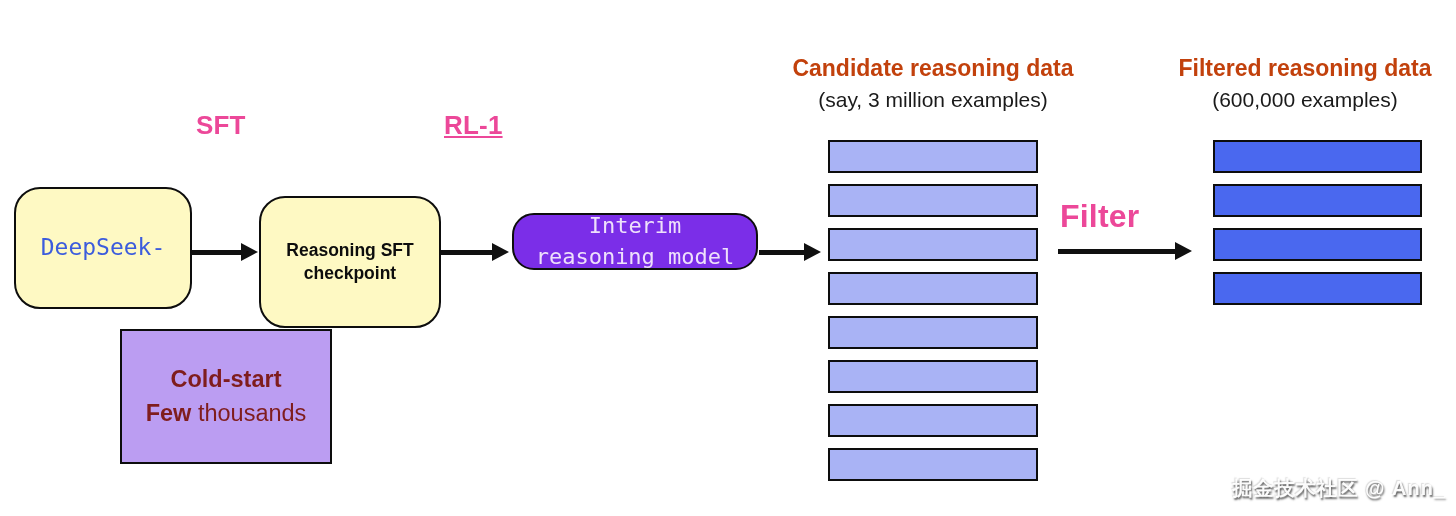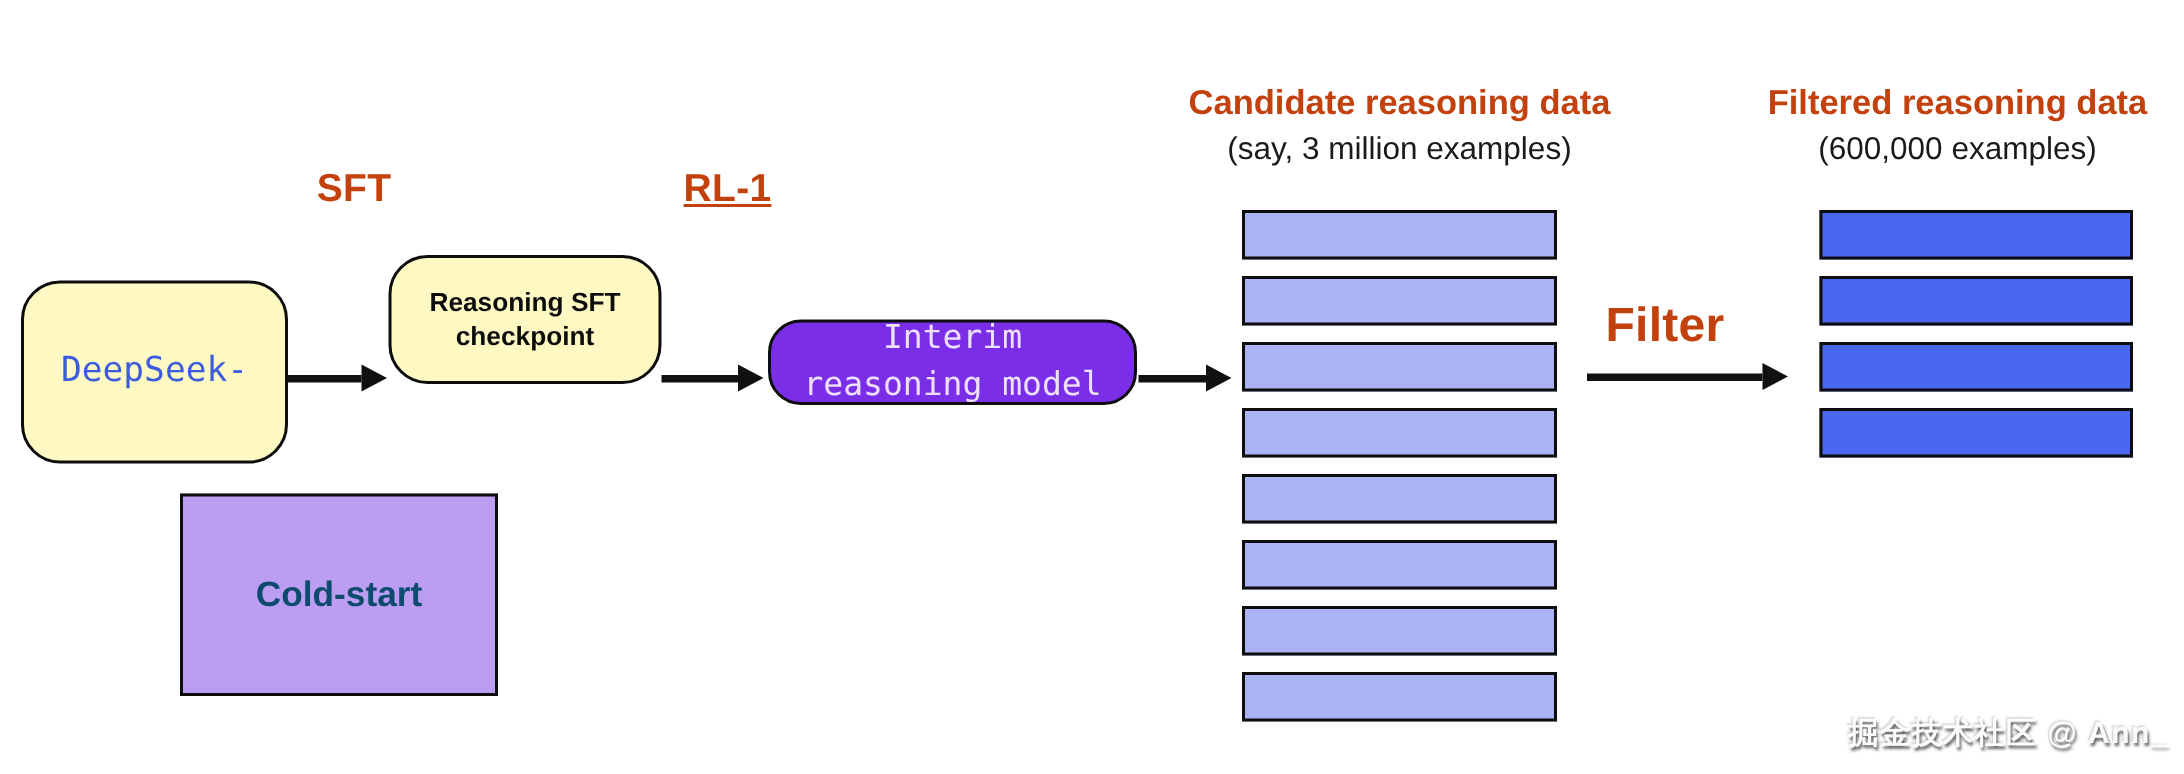--- a/index.html
+++ b/index.html
@@ -3,54 +3,54 @@
 <meta charset="utf-8">
 <style>
   html,body{margin:0;padding:0;background:#ffffff;}
   body{
     width:1456px;height:516px;position:relative;overflow:hidden;
     font-family:"Liberation Sans",sans-serif;color:#111;
   }
 
   
   .stage-label{
-    position:absolute;text-align:center;font-weight:bold;
-    font-size:26px;letter-spacing:0.2px;color:#c2410c;
+    position:absolute;font-weight:bold;
+    font-size:26px;letter-spacing:0.2px;color:#ec4899;
   }
 
   
   .col-header{position:absolute;text-align:center;}
   .col-header .t{font-size:23px;font-weight:bold;color:#c2410c;line-height:1.2;}
   .col-header .s{font-size:21px;font-weight:normal;color:#1a1a1a;margin-top:4px;line-height:1.2;}
 
   
   .node{
     position:absolute;display:flex;flex-direction:column;
     align-items:center;justify-content:center;text-align:center;
     background:#fef9c3;border:2.5px solid #0d0d0d;box-sizing:border-box;
   }
   .node-deepseek{
     left:14px;top:187px;width:178px;height:122px;border-radius:26px;
     font-family:"DejaVu Sans Mono",monospace;font-size:23px;line-height:1.35;
     color:var(--node_text_blue,#3c5cdd);
   }
   .node-sftcp{
-    left:259px;top:170px;width:182px;height:86px;border-radius:26px;
+    left:259px;top:196px;width:182px;height:132px;border-radius:26px;
     font-size:17.5px;font-weight:bold;line-height:1.3;color:#0d0d0d;
   }
   .node-interim{
     left:512px;top:213px;width:246px;height:57px;border-radius:22px;
     background:var(--interim_bg,#7b2ee8);
     font-family:"DejaVu Sans Mono",monospace;font-size:22px;line-height:1.4;
     color:#eee0fb;border-width:2.5px;
   }
   .node-coldstart{
     left:120px;top:329px;width:212px;height:135px;border-radius:0;
     background:var(--coldstart_bg,#bb9df2);border-width:2.5px;
-    color:#0c4a6e;font-size:23.5px;font-weight:bold;line-height:1.42;
+    color:#7f1d1d;font-size:23.5px;font-weight:bold;line-height:1.42;
   }
   .node-coldstart .lite{font-weight:normal;}
 
   
   .arrow{position:absolute;display:flex;align-items:center;height:18px;}
   .arrow .shaft{flex:1;height:5px;background:#101010;}
   .arrow .head{
     width:0;height:0;flex:0 0 auto;
     border-top:9px solid transparent;border-bottom:9px solid transparent;
     border-left:17px solid #101010;
@@ -97,20 +97,21 @@
   <span>checkpoint</span>
 </div>
 
 <div class="node node-interim">
   <span>Interim</span>
   <span>reasoning model</span>
 </div>
 
 <div class="node node-coldstart">
   <span>Cold-start</span>
+  <span><span>Few</span><span class="lite"> thousands</span></span>
 </div>
 
 <div class="arrow" style="left:192px;top:243px;width:66px;">
   <div class="shaft"></div>
     <div class="head"></div>
 </div>
 <div class="arrow" style="left:441px;top:243px;width:68px;">
   <div class="shaft"></div>
     <div class="head"></div>
 </div>

